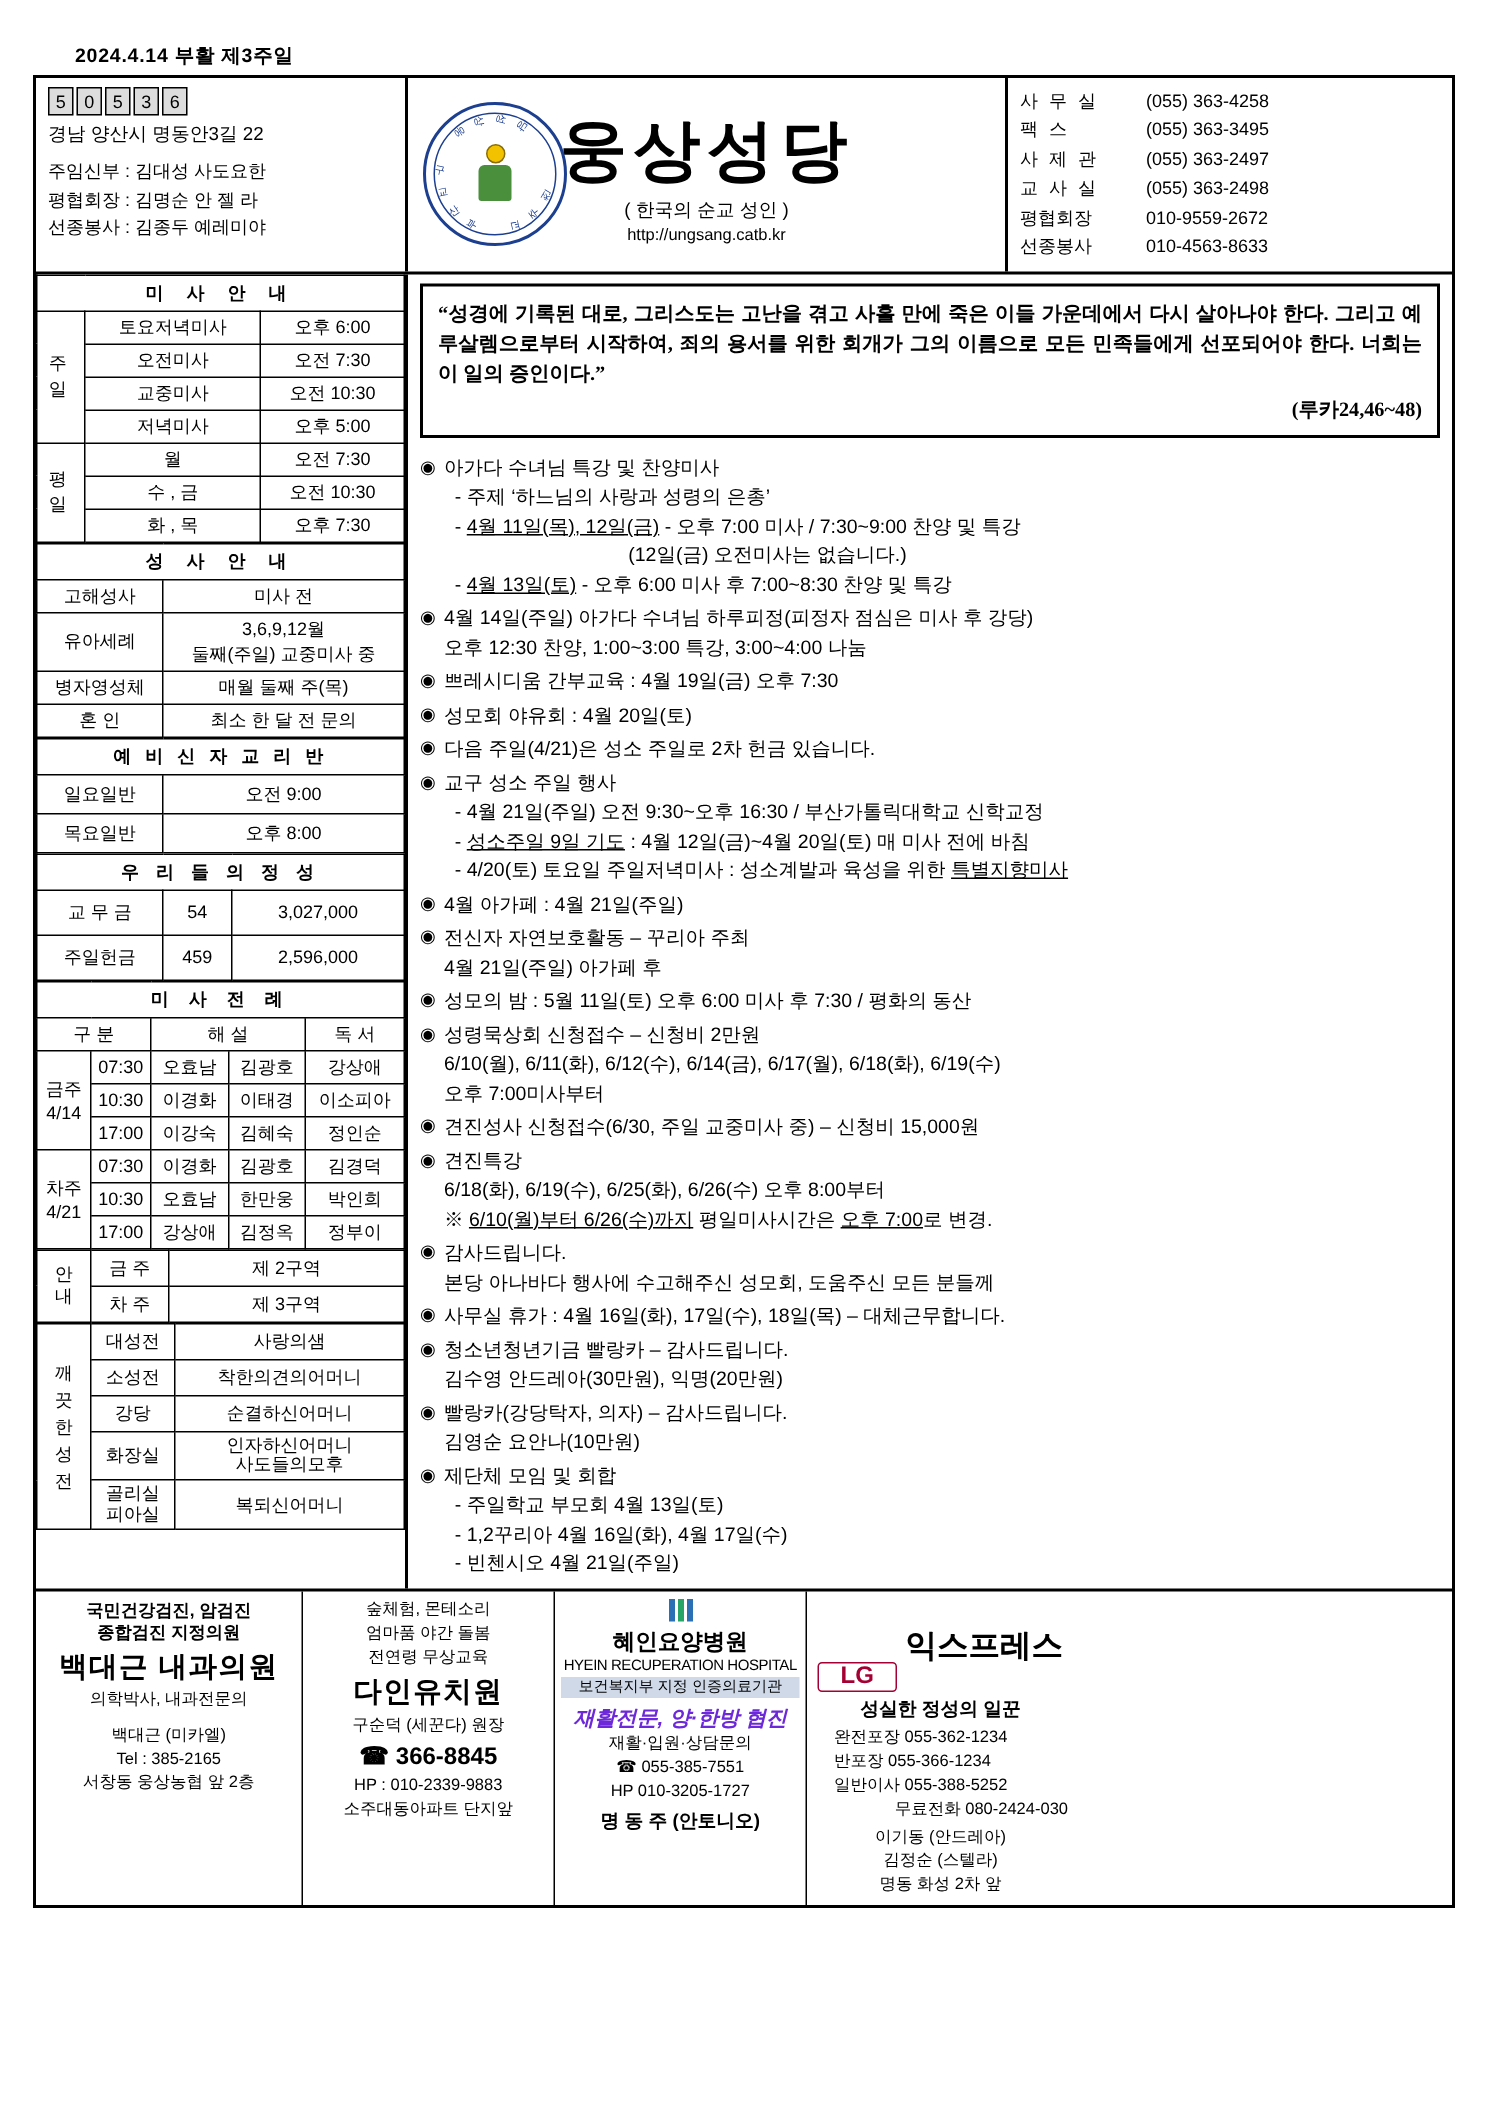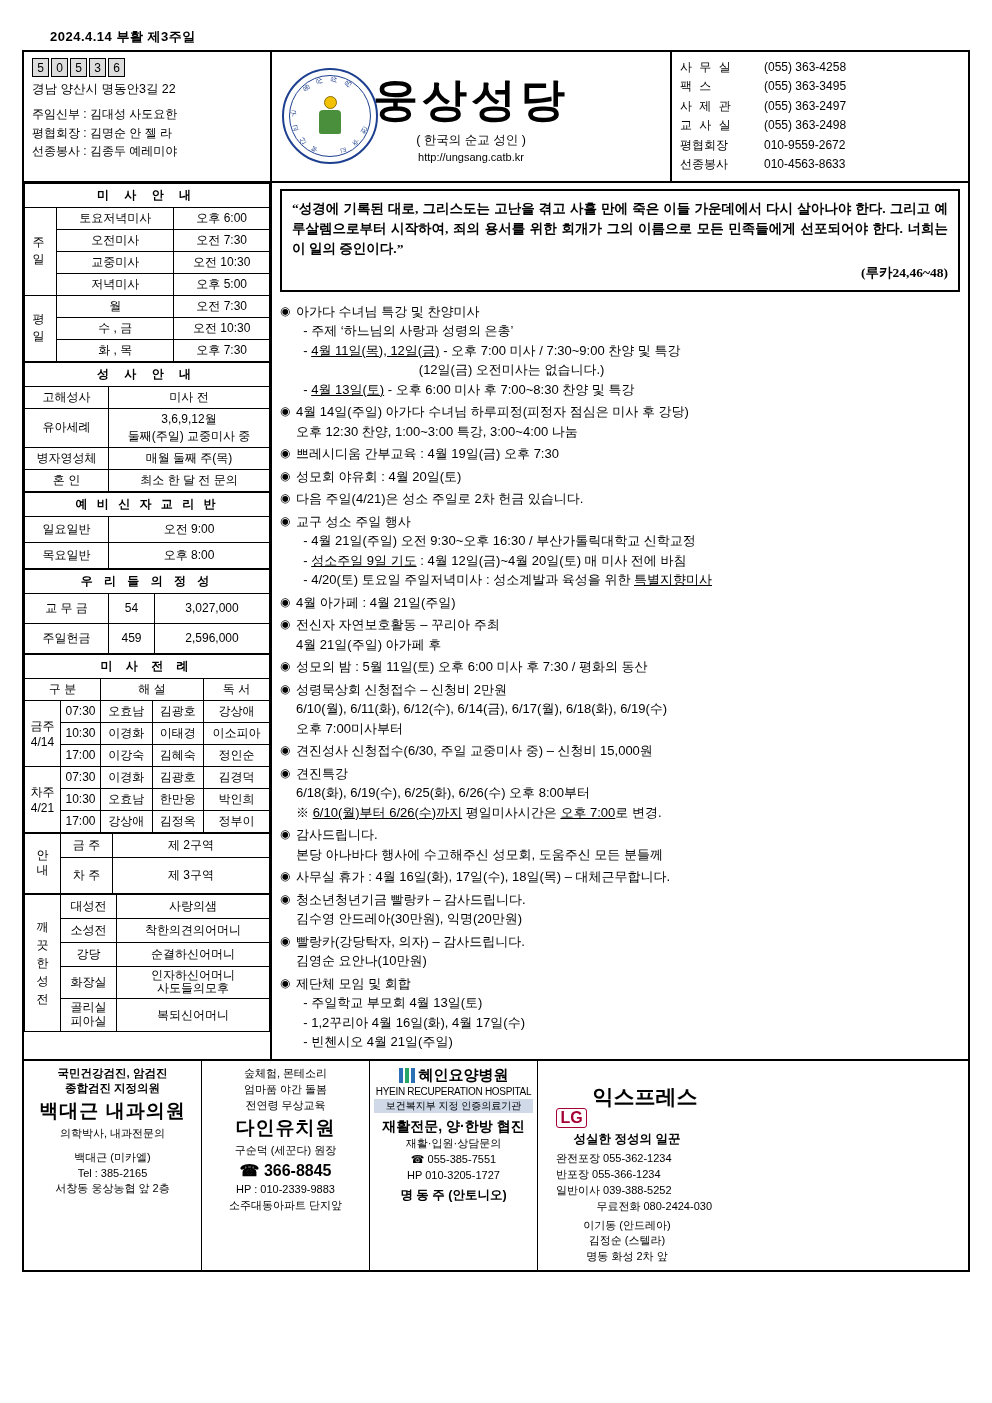--- a/index.html
+++ b/index.html
@@ -77,26 +77,26 @@
   .ad2 { width: 150px; }
   .ad3 { width: 168px; }
   .ad4 { width: 168px; }
   .ad5 { width: 178px; }
   .ad .t1 { font-size: 11.5px; font-weight: bold; }
   .ad .big { font-size: 19px; font-weight: bold; margin: 2px 0; letter-spacing: 1px; }
   .ad .big2 { font-size: 16px; font-weight: bold; margin: 2px 0; }
   .ad .mid { font-size: 12.5px; font-weight: bold; line-height: 1.45; }
   .ad .sm { font-size: 11px; line-height: 1.45; }
   .ad .xs { font-size: 10px; line-height: 1.4; }
-  .hyein-logo { display:flex; align-items:center; justify-content:center; gap:4px; }
+  .hyein-logo { display:flex; align-items:center; justify-content:center; gap:4px;flex-direction:column; }
   .hyein-logo .bars { display:flex; gap:2px; }
   .hyein-logo .bars i { display:block; width:4px; height:15px; background:#2b6fb5; }
   .hyein-logo .bars i.g { background:#27a567; }
-  .lg-badge { display:inline-block; color:#a50034; font-weight:bold; font-size: 16px; border:1px solid #a50034; border-radius:3px; padding:0 3px;margin-top:42px; }
-  .red { color:#000000; }
+  .lg-badge { display:inline-block; color:#a50034; font-weight:bold; font-size: 16px; border:1px solid #a50034; border-radius:3px; padding:0 14px;margin-top:42px; }
+  .red { color:#6d28d9;font-style:italic; }
 </style>
 </head>
 <body>
 
 <div class="page">
 
   <div class="datebar">2024.4.14   부활 제3주일</div>
 
   <div class="frame">
 
@@ -335,21 +335,21 @@
           </table>
 
         <table class="tbl">
           <tbody>
               <tr>
             <td rowspan="2" style="width:36px;letter-spacing:0;line-height:1.3">안<br>내</td>
             <td style="width:52px;height:24px">금 주</td>
             <td>제 2구역</td>
           </tr>
           <tr>
-            <td style="height:36px">차 주</td>
+            <td style="height:24px">차 주</td>
             <td>제 3구역</td>
           </tr>
         </tbody>
           </table>
 
         <table class="tbl">
           <tbody>
               <tr>
             <td rowspan="5" style="width:36px;line-height:1.5">깨<br>끗<br>한<br>성<br>전</td>
             <td class="small" style="width:56px;height:24px">대성전</td>
@@ -553,21 +553,21 @@
       </div>
 
       <div class="ad ad5">
         <div style="display:flex;align-items:center;justify-content:center;gap:6px">
           <span class="lg-badge">LG</span>
           <span style="font-size:21px;font-weight:bold">익스프레스</span>
         </div>
         <div class="mid" style="margin:2px 0 3px">성실한 정성의 일꾼</div>
         <div class="sm" style="text-align:left;padding-left:14px">완전포장 055-362-1234</div>
         <div class="sm" style="text-align:left;padding-left:14px">반포장   055-366-1234</div>
-        <div class="sm" style="text-align:left;padding-left:14px">일반이사 039-388-5252</div>
+        <div class="sm" style="text-align:left;padding-left:14px">일반이사 055-388-5252</div>
         <div class="sm" style="text-align:right;padding-left:14px">무료전화 080-2424-030</div>
         <div class="sm" style="margin-top:3px">이기동 (안드레아)</div>
         <div class="sm">김정순 (스텔라)</div>
         <div class="sm">명동 화성 2차 앞</div>
       </div>
     </div>
 
   </div>
 </div>
 

